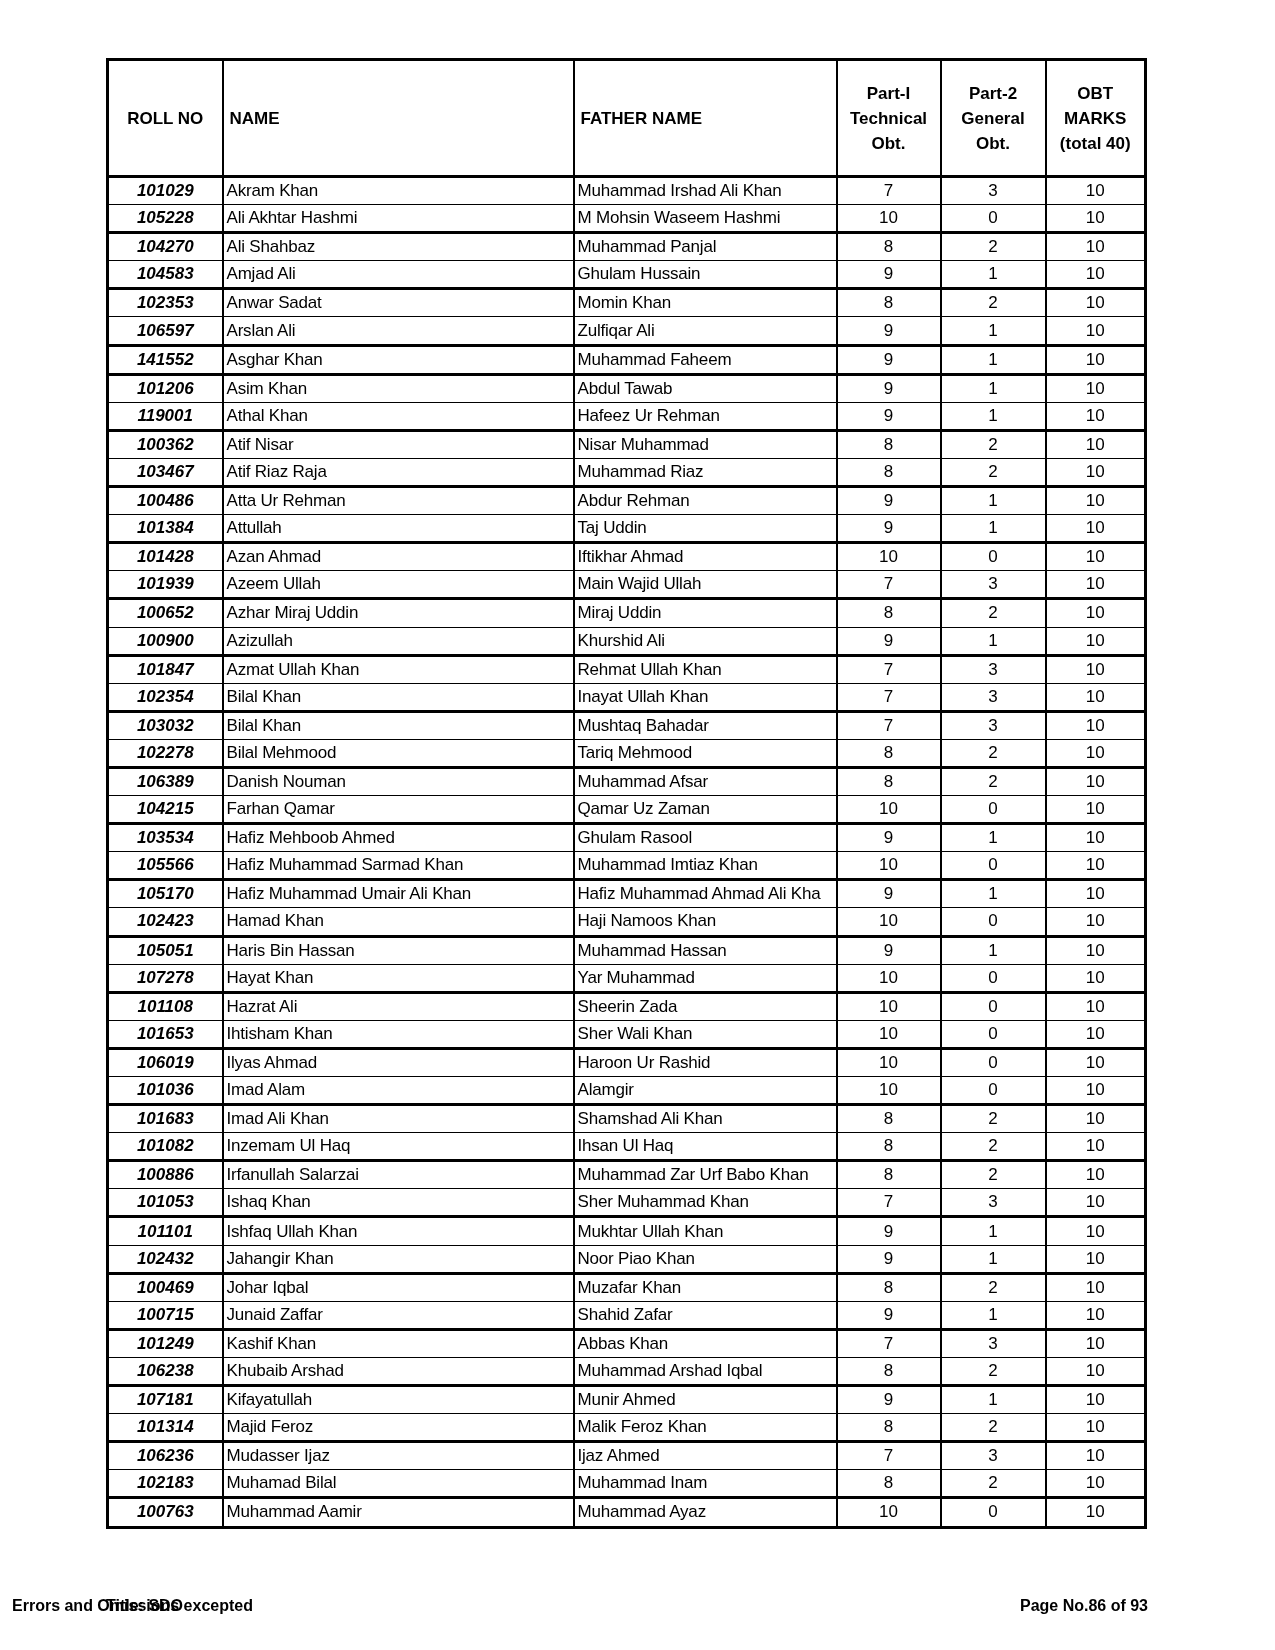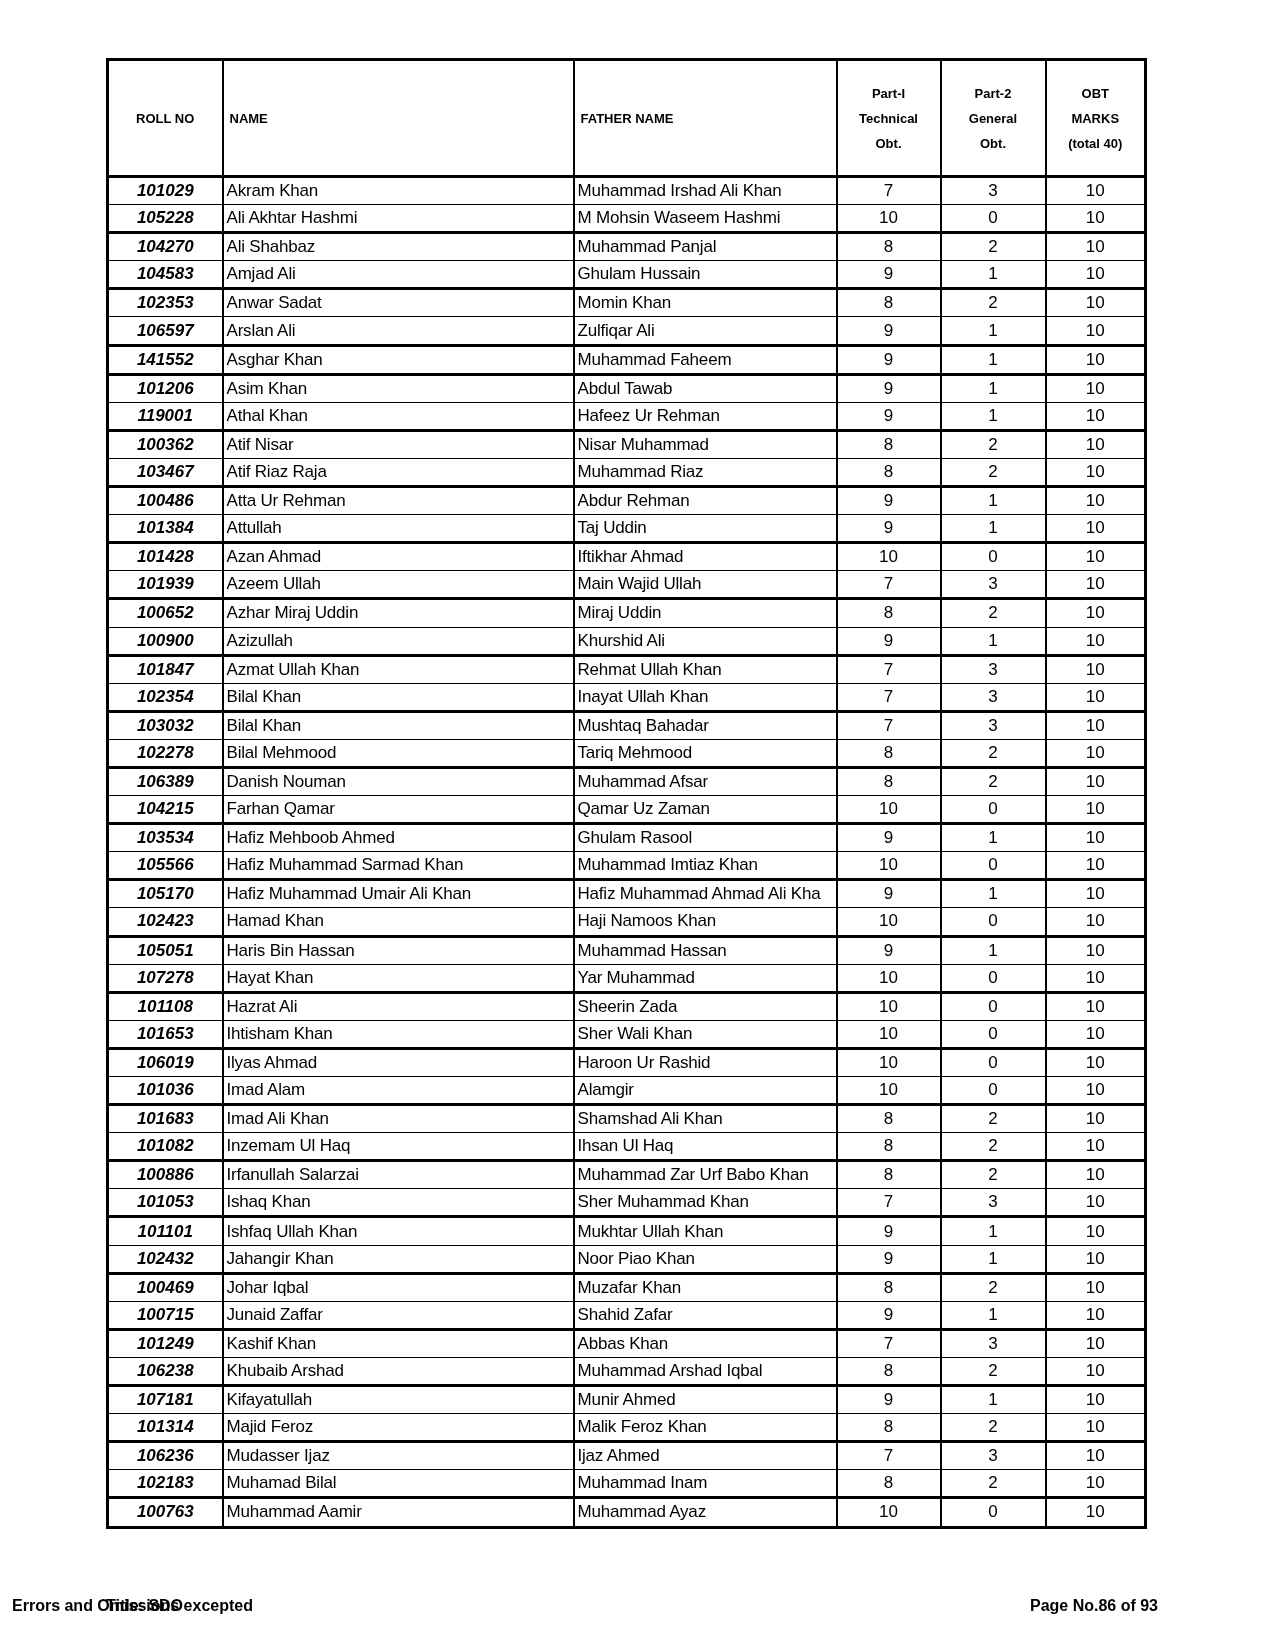--- a/index.html
+++ b/index.html
@@ -11,35 +11,35 @@
     border: 3px solid #000;
   }
   table.results col.c-roll { width: 115px; }
   table.results col.c-name { width: 351px; }
   table.results col.c-father { width: 263px; }
   table.results col.c-p1 { width: 104px; }
   table.results col.c-p2 { width: 105px; }
   table.results col.c-obt { width: 100px; }
   th, td { border-left: 2px solid #000; border-right: 2px solid #000; padding: 0; overflow: hidden; white-space: nowrap; }
   th {
-    height: 114px; font-weight: bold; font-size: 13px; line-height: 25px;
+    height: 114px; font-weight: bold; font-size: 17px; line-height: 25px;
     border-bottom: 3px solid #000; vertical-align: middle;
   }
   th.center { text-align: center; }
   th.left { text-align: left; padding-left: 6px; }
   td { height: 26.1px; font-size: 17px; line-height: 26px; border-bottom: 1px solid #000; }
   tr.thick td { border-bottom: 3px solid #000; }
   td.roll { text-align: center; font-weight: bold; font-style: italic; }
   td.name, td.father { text-align: left; padding-left: 3px; font-family: "Liberation Sans Narrow", "Liberation Sans", sans-serif; letter-spacing: -0.2px; }
   td.num { text-align: center; }
   .hdr-line { display: block; }
   .footer { position: absolute; top: 1597px; font-size: 16px; font-weight: bold; }
   .footer.left { left: 106px; }
   .footer.center { left: 12px; width: 1275px; text-align: left; }
-  .footer.right { right: 117px; }
+  .footer.right { right: 127px; }
 </style>
 </head>
 <body>
 
 <div class="page">
   <table class="results">
     <colgroup>
       <col class="c-roll">
         <col class="c-name">
         <col class="c-father">

